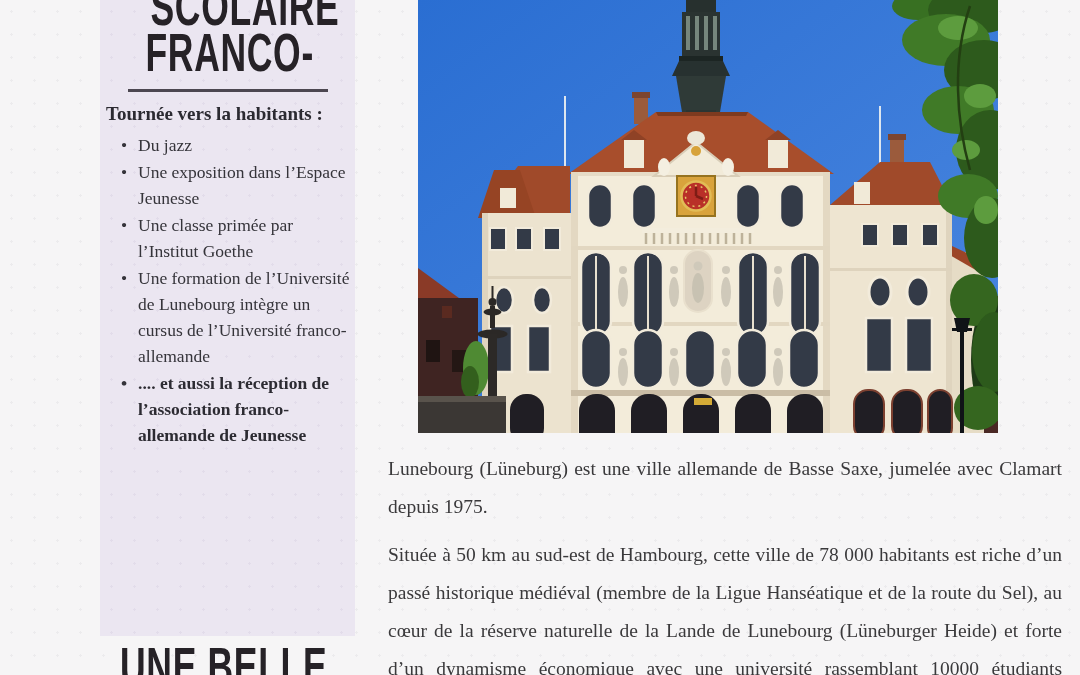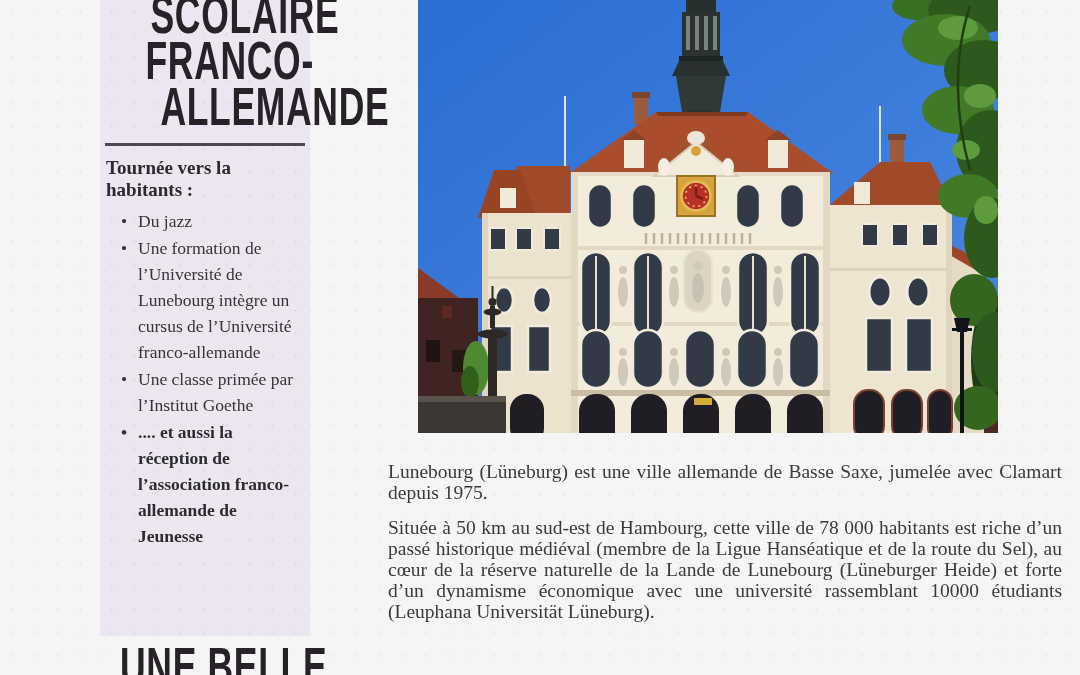--- a/index.html
+++ b/index.html
@@ -5,25 +5,25 @@
   html,body{margin:0;padding:0;}
   body{
     width:1080px;height:675px;position:relative;overflow:hidden;
     background-color:#f6f5f6;
     background-image:radial-gradient(#ecebed 1px, transparent 1.2px);
     background-size:23px 23px;
     font-family:"Liberation Serif", serif;
   }
   
   .panel{
-    position:absolute;left:100px;top:0;width:210px;height:636px;
+    position:absolute;left:100px;top:0;width:255px;height:636px;
     background-color:#ebe6f1;
     background-image:radial-gradient(#e2dcea 1px, transparent 1.2px);
     background-size:23px 23px;
-    box-sizing:border-box;padding:12px 4px;
+    box-sizing:border-box;padding:4px 4px;
   }
   .title-block{margin-top:-20px;text-align:center;}
   .title-line{height:46px;line-height:46px;white-space:nowrap;}
   .title-line span{
     display:inline-block;transform:scaleX(0.67);transform-origin:50% 50%;
     font-family:"Liberation Sans", sans-serif;font-weight:700;
     font-size:53px;letter-spacing:1px;color:#262227;
   }
   .divider{width:200px;margin:13px auto 0;border-top:3px solid #4c4751;}
   .subtitle{
@@ -51,39 +51,39 @@
   
   .photo{
     position:absolute;left:418px;top:0;width:580px;height:433px;margin:0;
     overflow:hidden;
   }
   .photo svg{display:block;width:100%;height:100%;}
   .body-text{
     position:absolute;left:388px;top:447px;width:674px;
   }
   .body-text p{
-    margin:14px 0 10px;font-size:19.5px;line-height:21px;color:#3a393b;
+    margin:3px 0 10px;font-size:19.5px;line-height:38px;color:#3a393b;
     text-align:justify;
   }
 </style>
 </head>
 <body>
 
 <aside class="panel">
   <div class="title-block">
     <div class="title-line"><span>SCOLAIRE</span></div>
     <div class="title-line"><span>FRANCO-</span></div>
-    <div class="title-line"><span>ALLEMANDE</span></div>
   </div>
   <div class="divider"></div>
   <h2 class="subtitle">Tournée vers la habitants :</h2>
   <ul class="highlights">
     <li>Du jazz</li>
+    <li>Une exposition dans l’Espace Jeunesse</li>
+    <li>Une classe primée par l’Institut Goethe</li>
     <li>Une formation de l’Université de Lunebourg intègre un cursus de l’Université franco-allemande</li>
-    <li>Une classe primée par l’Institut Goethe</li>
     <li class="bold">.... et aussi la réception de l’association franco-allemande de Jeunesse</li>
   </ul>
 </aside>
 
 <div class="footer-title">
   <span>UNE BELLE</span>
 </div>
 
 <figure class="photo">
   <svg viewBox="0 0 580 433" preserveAspectRatio="none">

